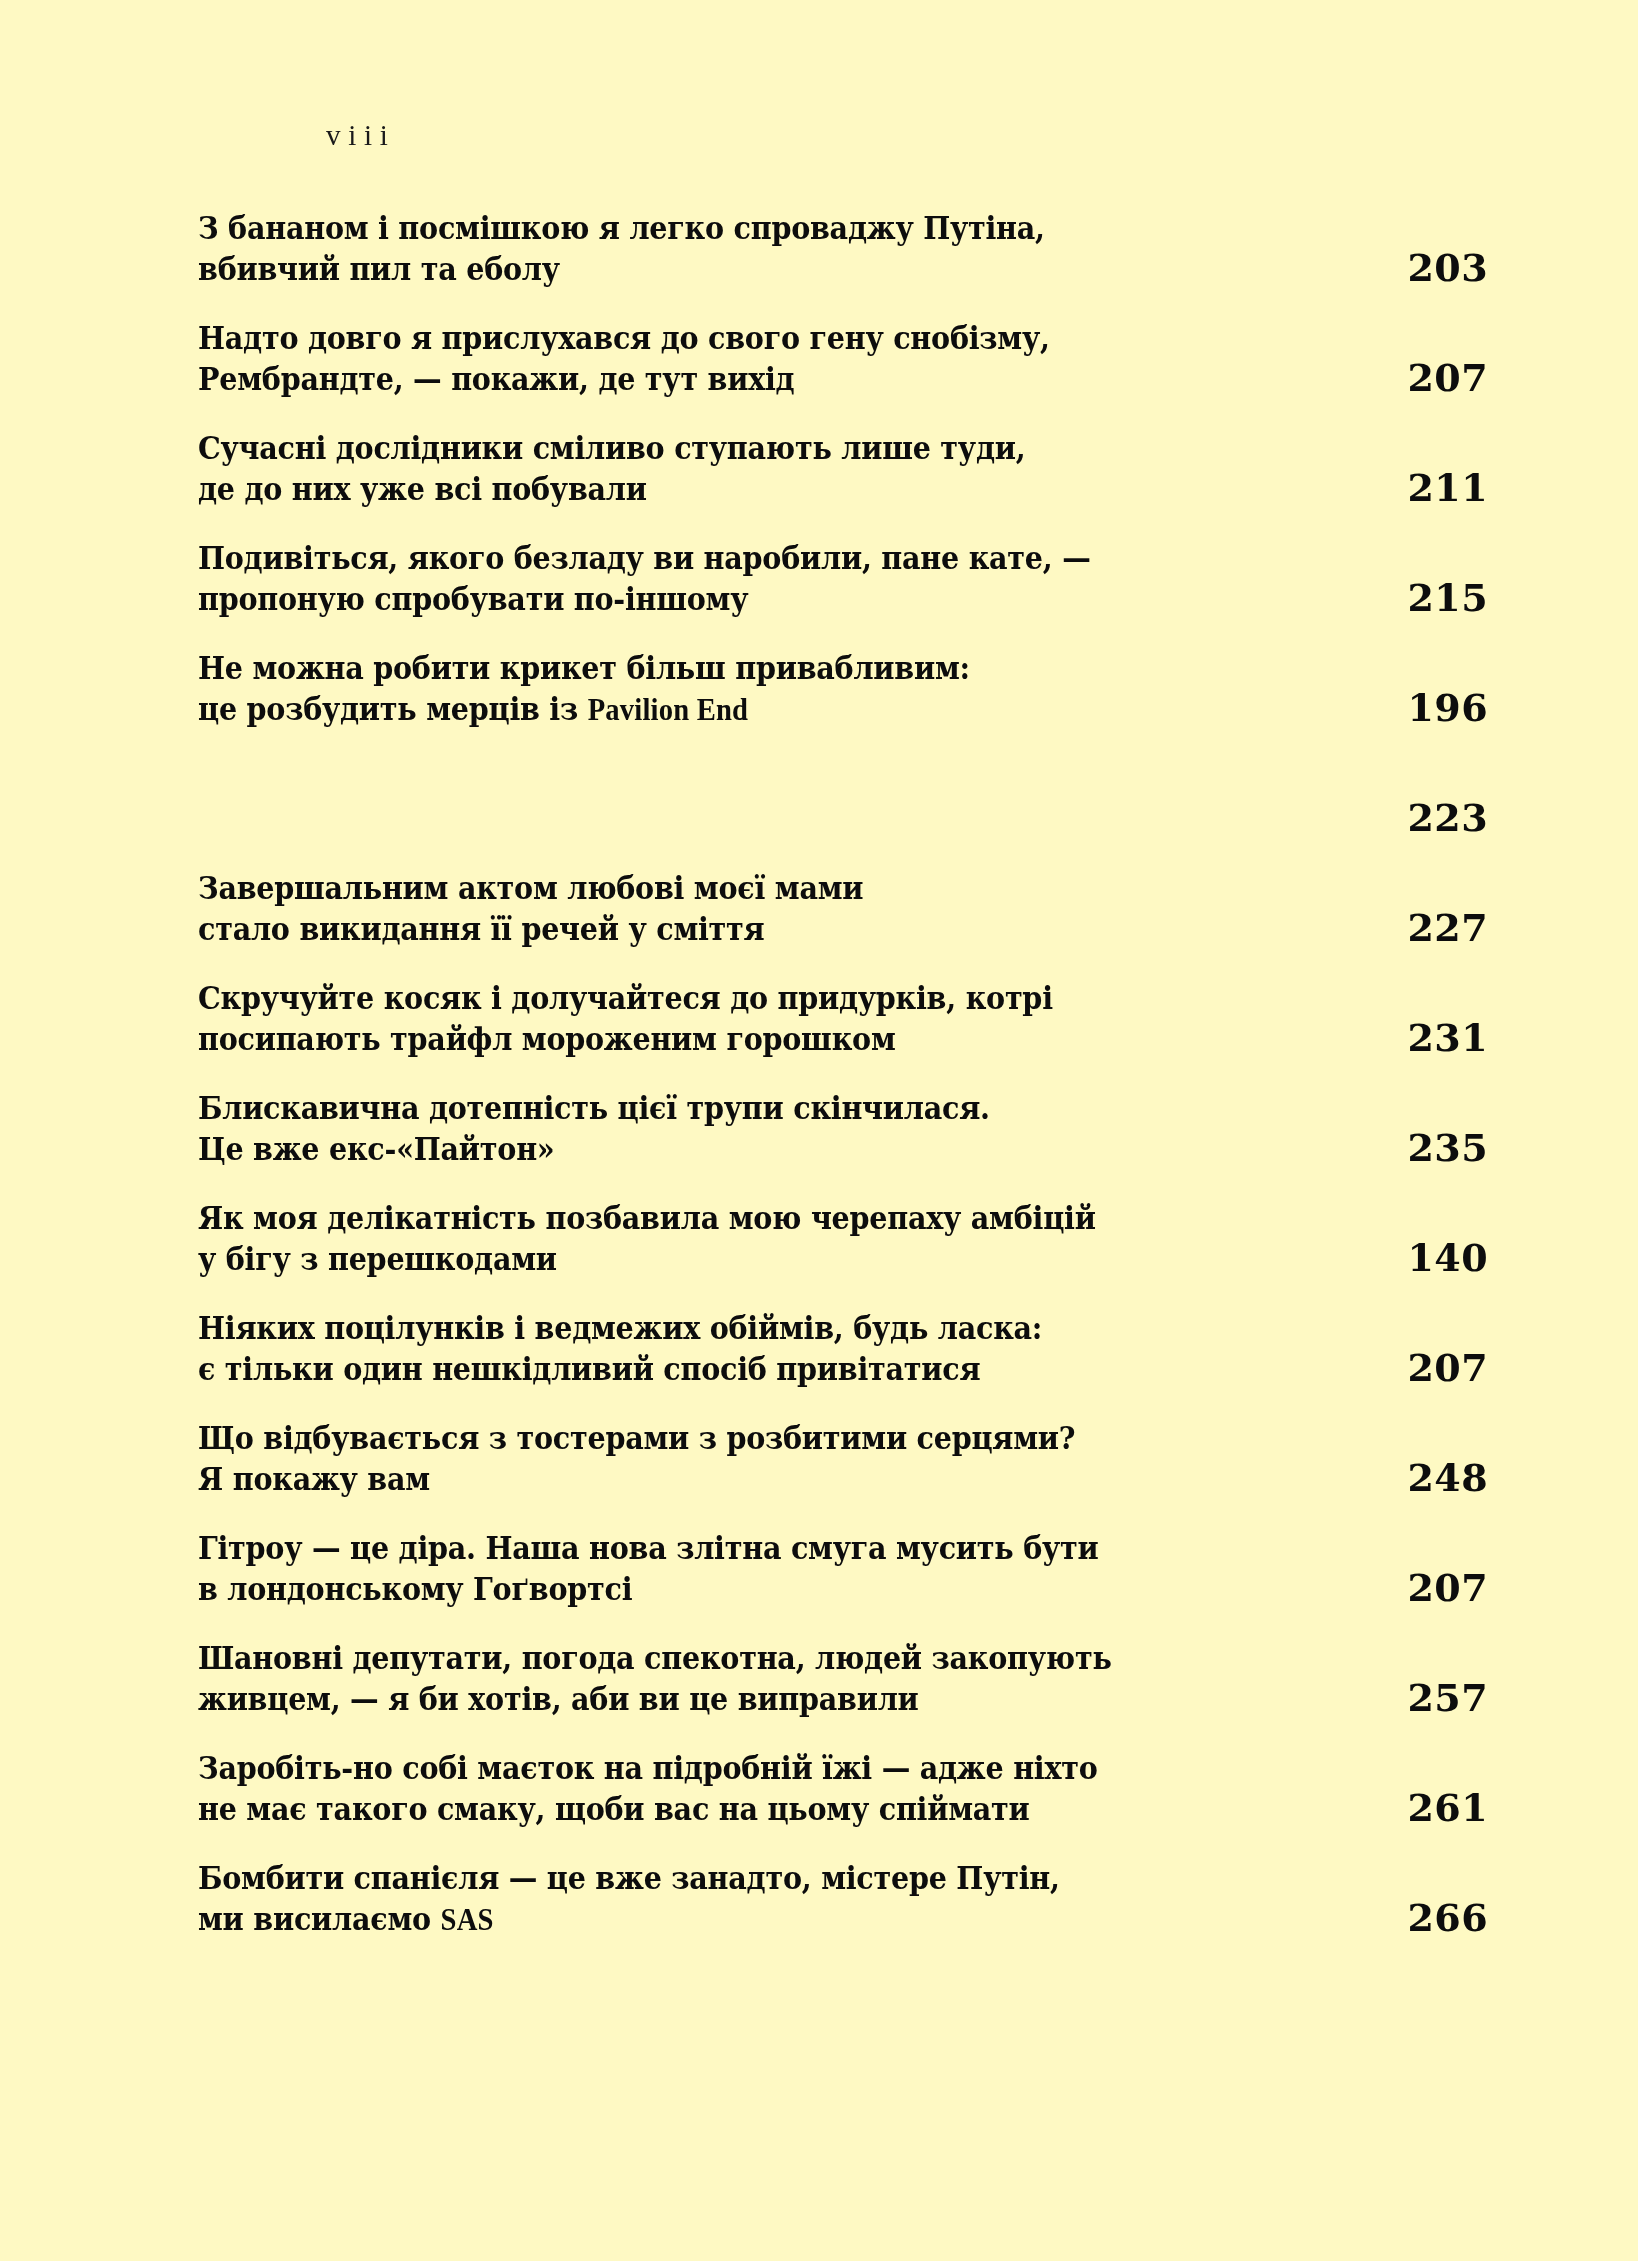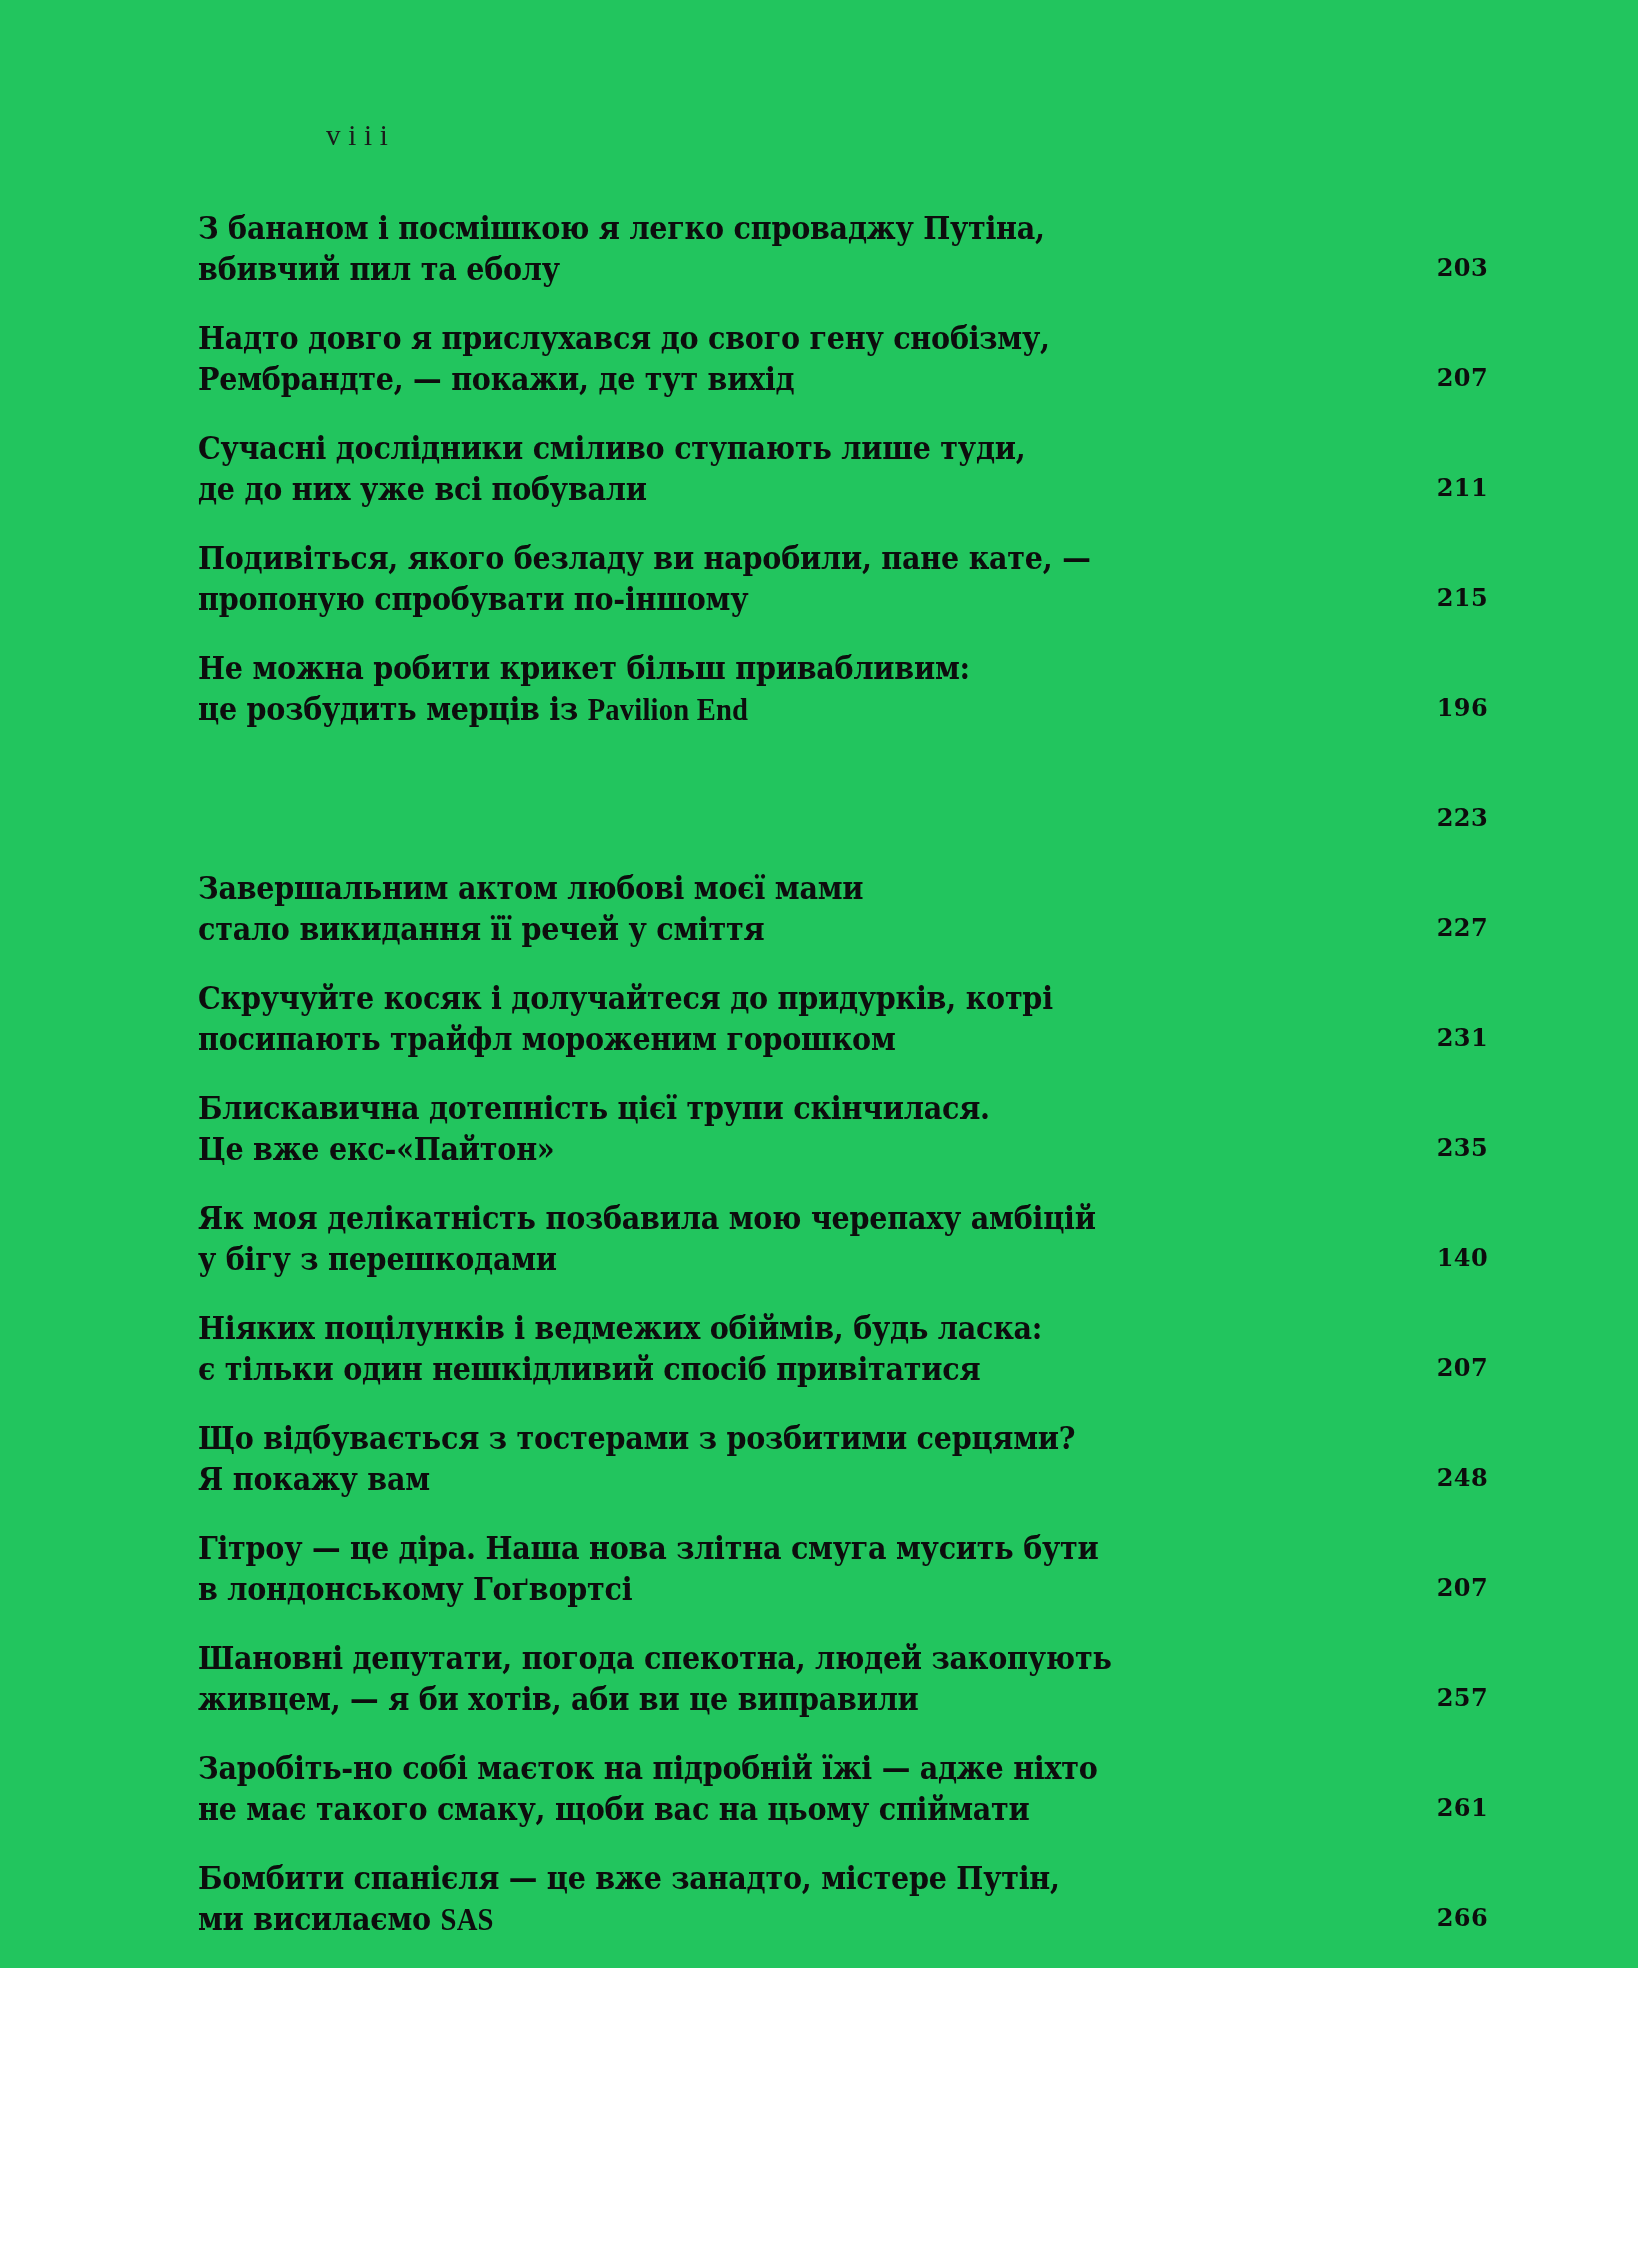--- a/index.html
+++ b/index.html
@@ -14,22 +14,22 @@
     overflow: hidden;
     font-family: "Liberation Serif", "DejaVu Serif", serif;
     color: #111111;
     -webkit-font-smoothing: antialiased;
   }
 
   .page {
     position: absolute;
     top: 0; left: 0;
     width: 1638px;
-    height: 1968px;
-    background: #22c55e;
+    height: 2261px;
+    background: #fef9c3;
   }
 
   
   .folio {
     position: absolute;
     left: 326px;
     top: 121px;
     font-family: "Liberation Serif", "DejaVu Serif", serif;
     font-size: 29px;
     font-weight: 400;
@@ -81,21 +81,21 @@
   }
 
   .entry-page {
     position: absolute;
     right: 0;
     bottom: 1.7px;
     width: 128px;
     text-align: right;
     font-family: "DejaVu Serif", "Liberation Serif", serif;
     font-weight: 700;
-    font-size: 24px;
+    font-size: 38px;
     line-height: 41px;
     color: #0d0d0d;
     letter-spacing: 0.4px;
   }
 </style>
 </head>
 <body>
 
 <div class="page">
 

